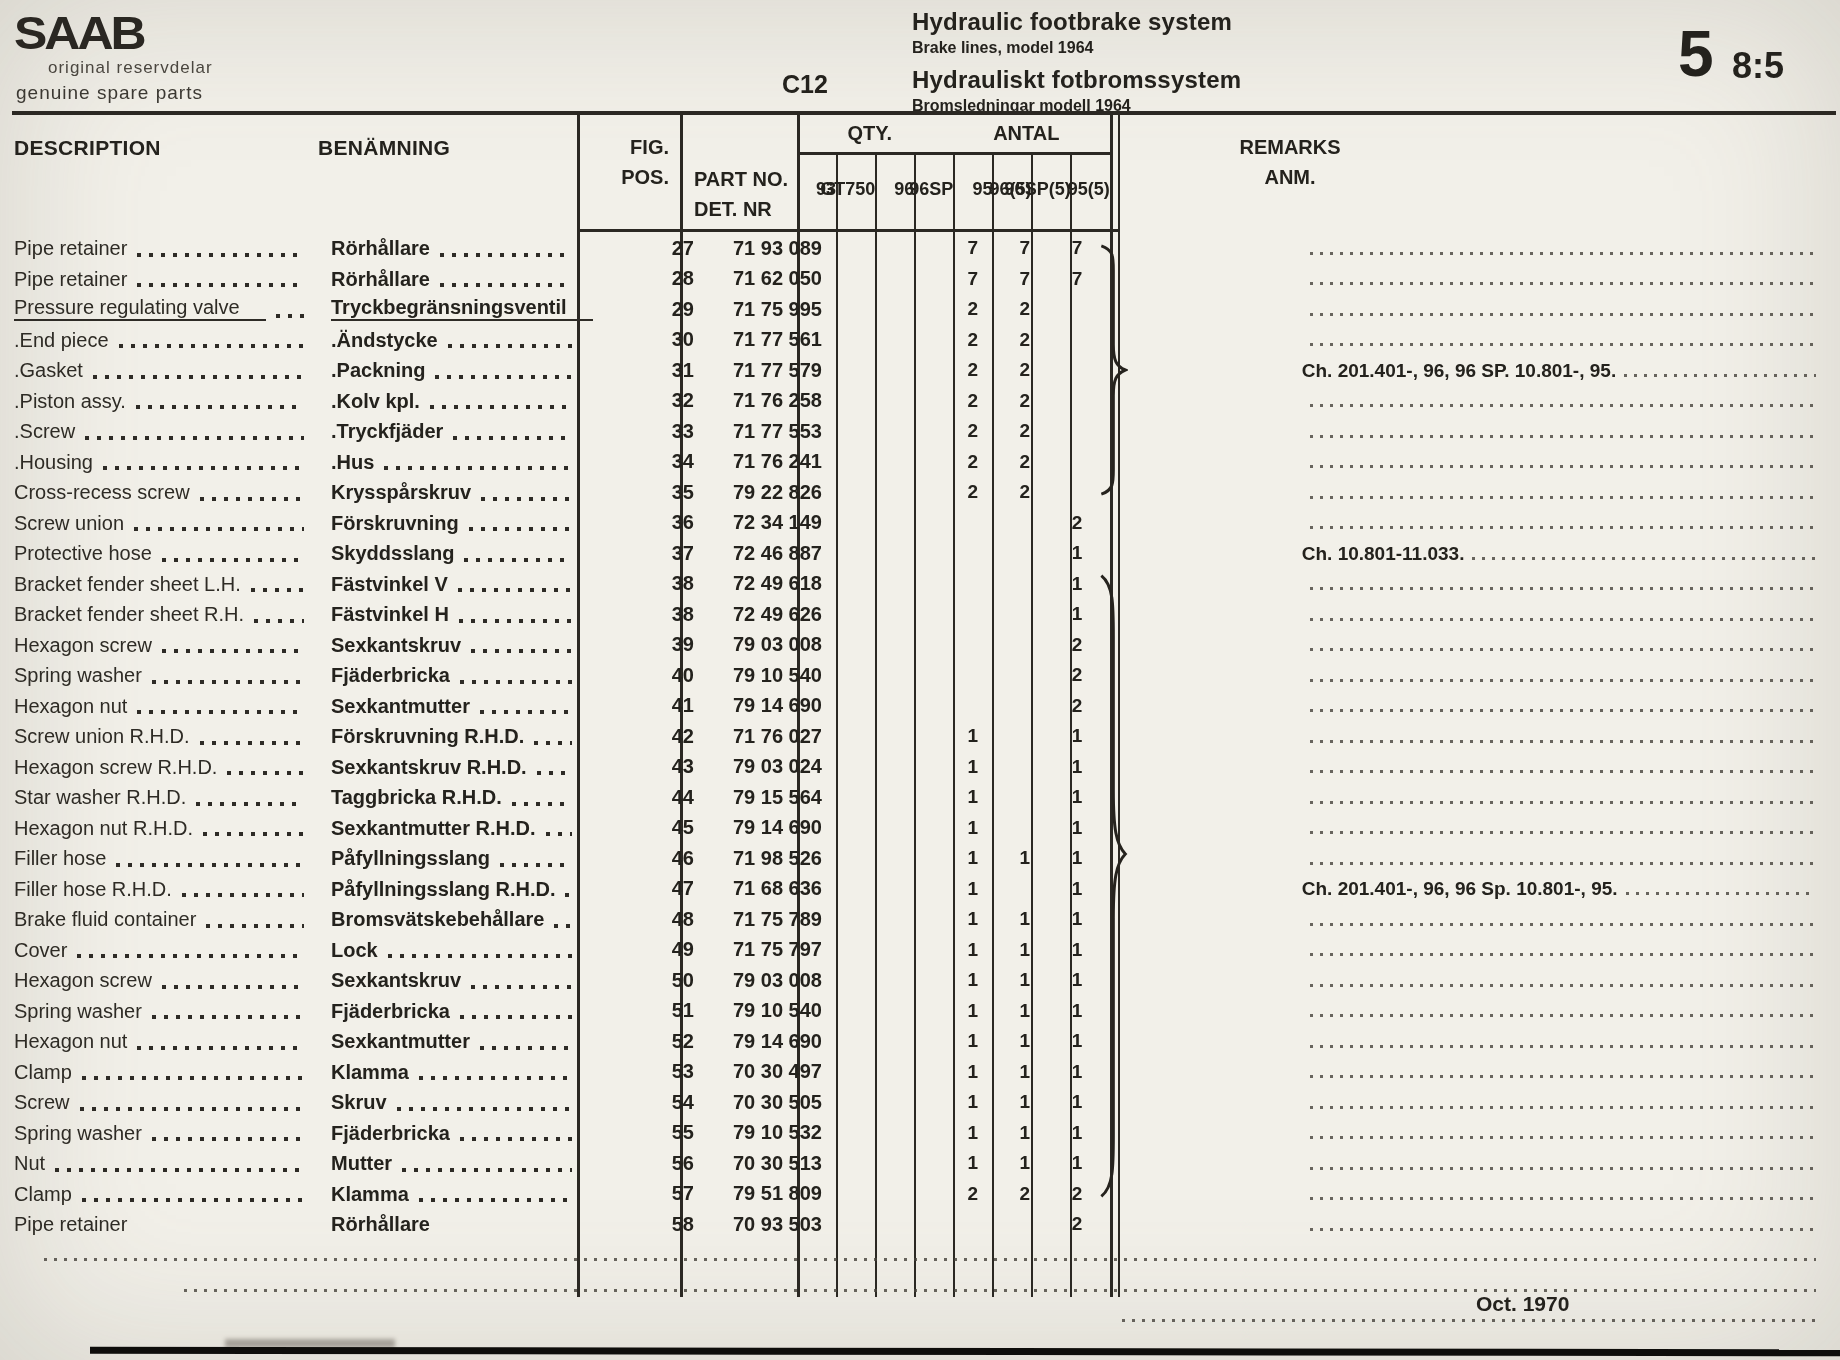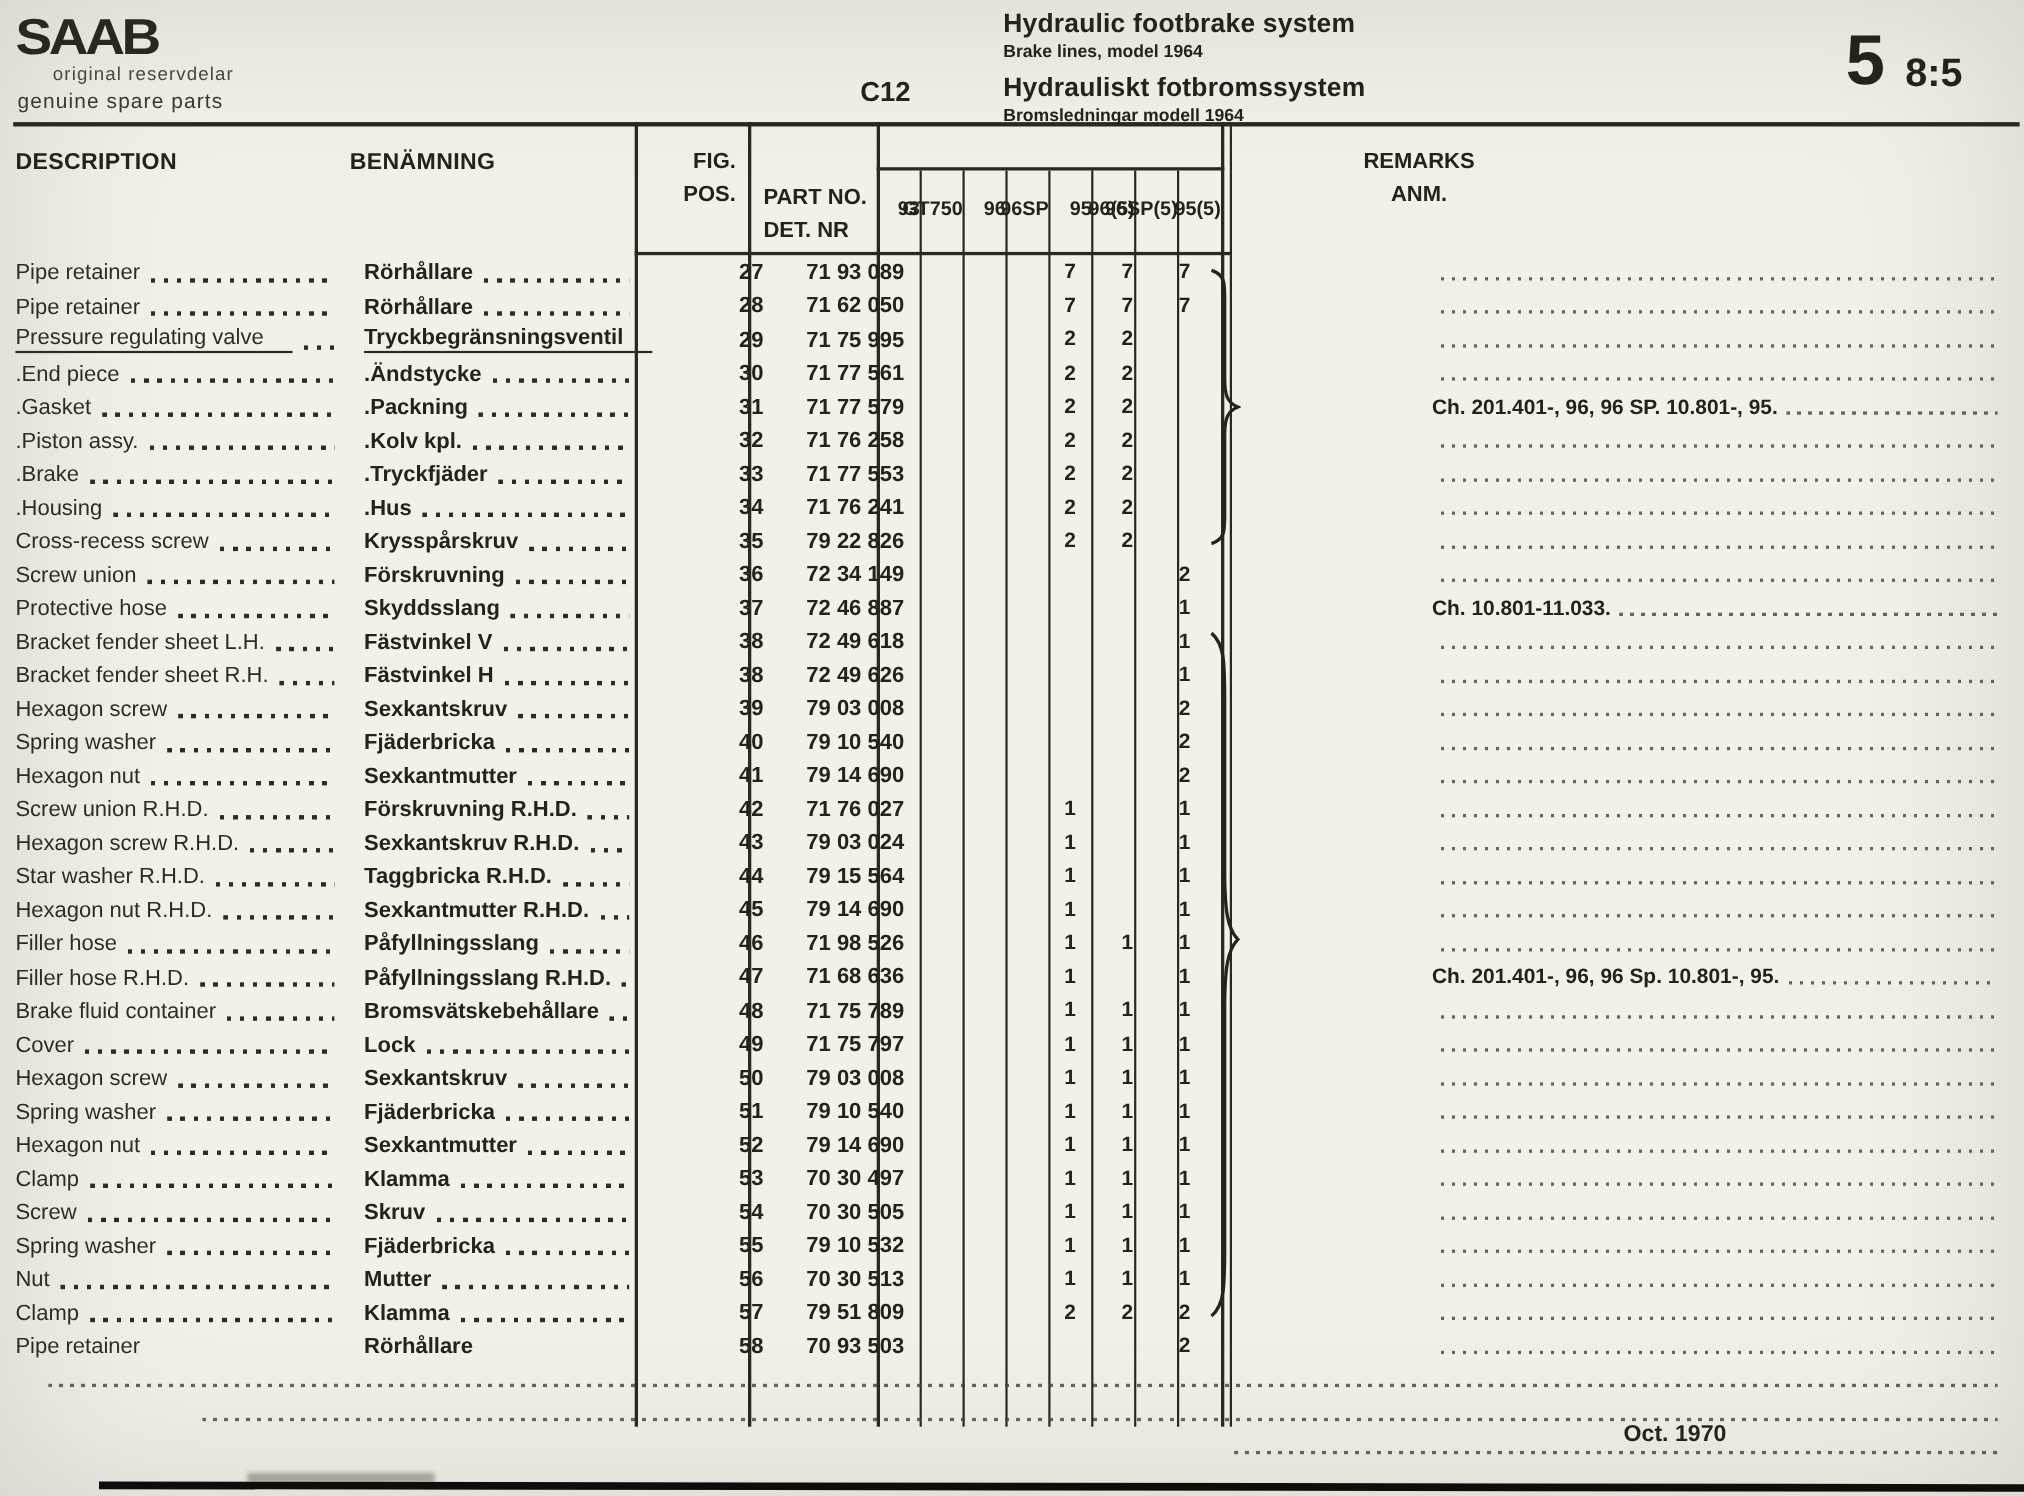--- a/index.html
+++ b/index.html
@@ -94,20 +94,24 @@
   <div class="abs colhead" style="left:14px;top:136px;">DESCRIPTION</div>
   <div class="abs colhead" style="left:318px;top:136px;">BENÄMNING</div>
   <div class="abs two-line" style="left:577px;top:132px;width:92px;text-align:right;">
     <div>FIG.</div>
     <div>POS.</div>
   </div>
   <div class="abs two-line" style="left:694px;top:132px;margin-top:32px;">
     <div>PART NO.</div>
     <div>DET. NR</div>
   </div>
+  <div class="abs qtyband" style="left:797px;top:116px;width:313px;height:34px;">
+    <span>QTY.</span>
+    <span>ANTAL</span>
+  </div>
   <div class="abs qtyheads" style="left:797px;top:155px;width:313px;height:74px;" id="qtyheads">
       <div class="qh">
         <div>93</div>
       </div>
       <div class="qh">
         <div>GT</div>
         <div>750</div>
       </div>
       <div class="qh">
         <div>96</div>
@@ -273,21 +277,21 @@
         <span class="cell q"></span>
         <span class="cell q"></span>
         <span class="cell q"></span>
         <span class="cell q"></span>
         <span class="cell remarks">
           <span class="rdots"></span>
         </span>
       </div>
       <div class="row">
         <span class="cell desc">
-          <span class="txt">.Brake</span>
+          <span class="txt">.Screw</span>
           <span class="dots"></span>
         </span>
         <span class="cell ben">
           <span class="txt">.Tryckfjäder</span>
           <span class="dots"></span>
         </span>
         <span class="cell fig">33</span>
         <span class="cell part">71 77 553</span>
         <span class="cell q"></span>
         <span class="cell q"></span>

